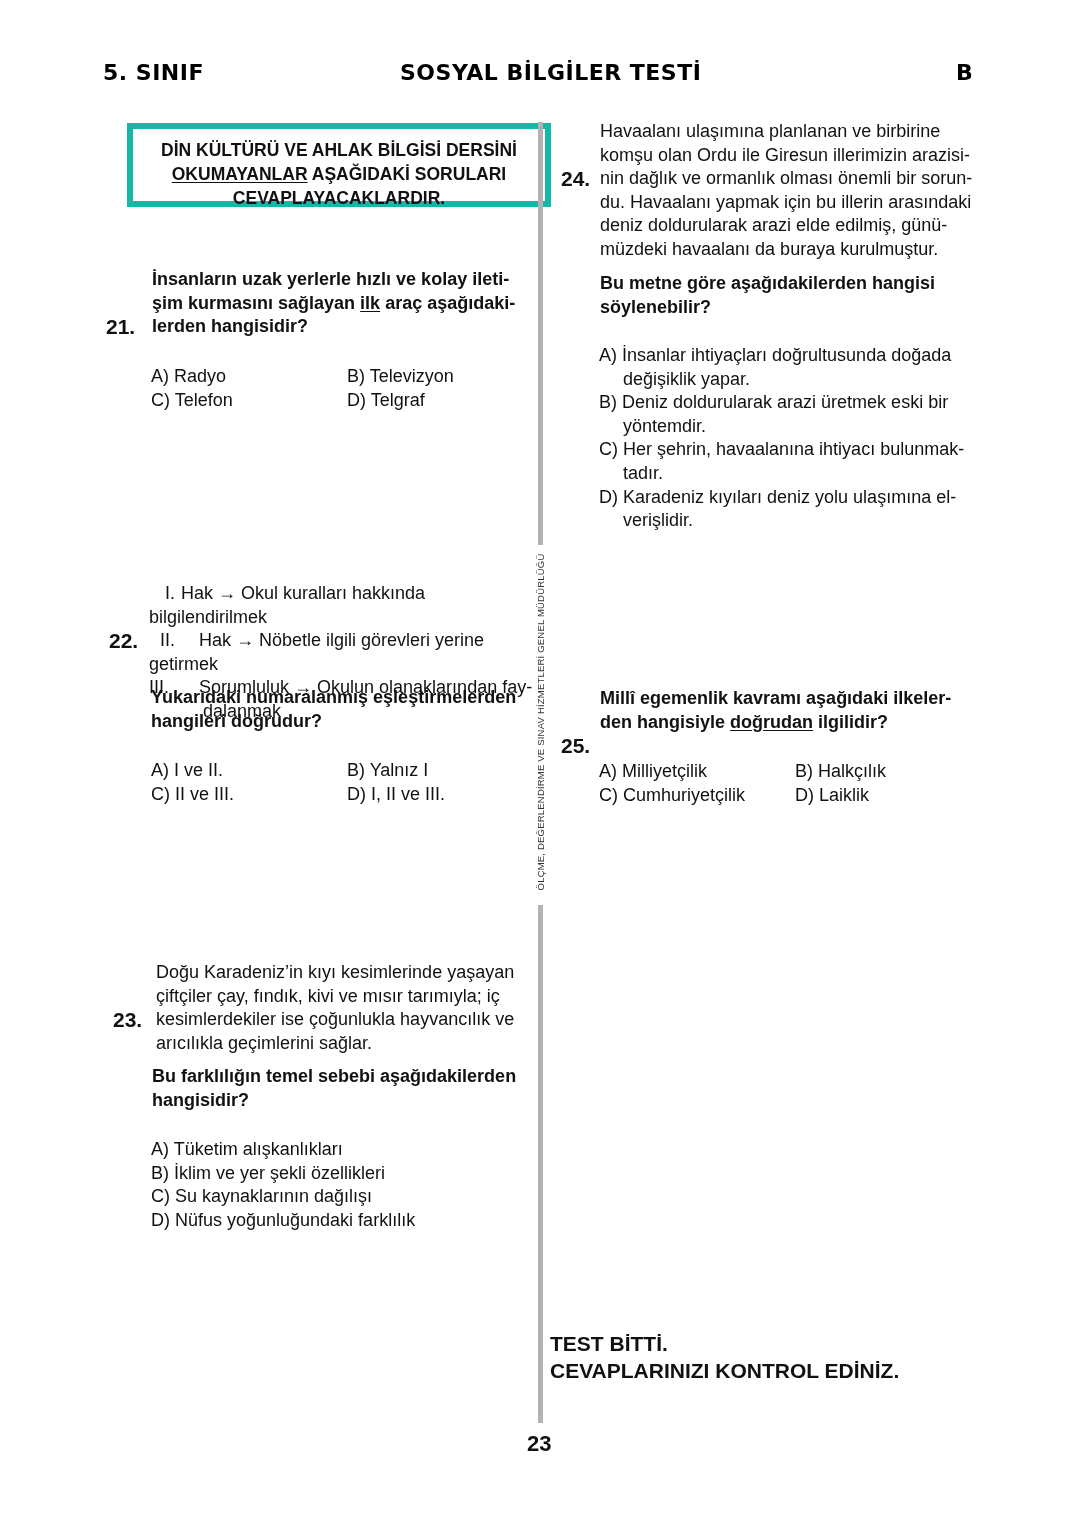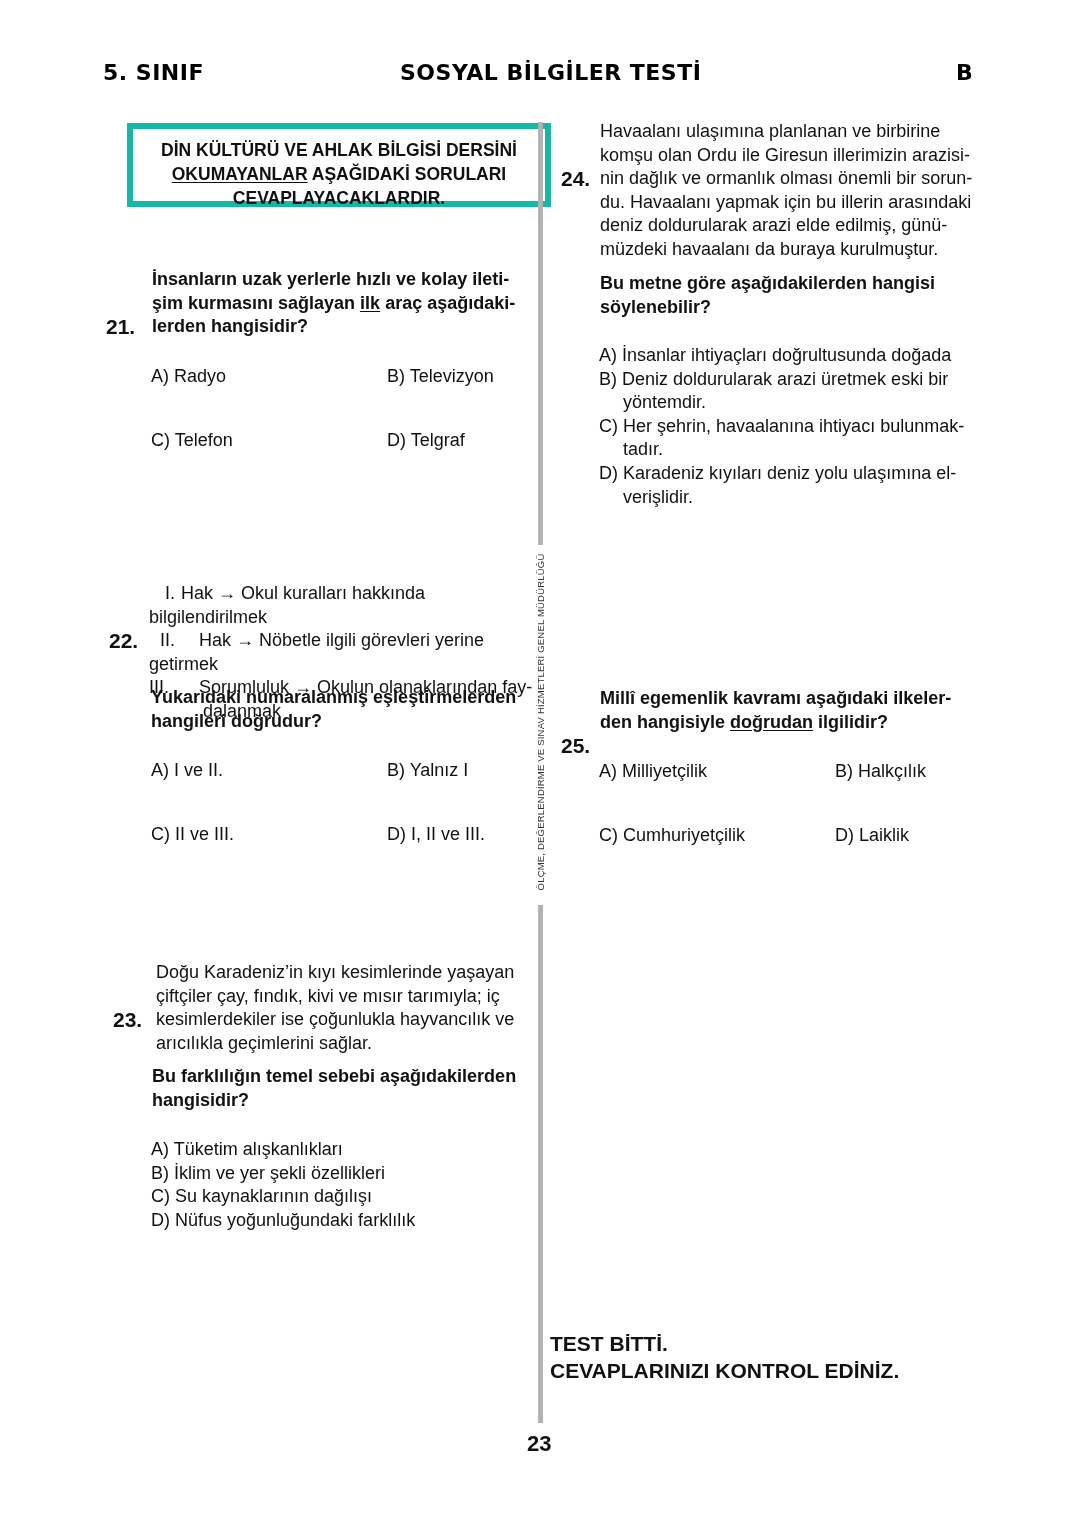--- a/index.html
+++ b/index.html
@@ -15,21 +15,21 @@
     .divider { position: absolute; left: 538px; width: 5px; background: #b3b3b3; }
     .divider-top { top: 122px; height: 423px; }
     .divider-bottom { top: 905px; height: 518px; }
     .vertical-text { position: absolute; left: 540px; top: 722px; transform: translate(-50%, -50%) rotate(-90deg); white-space: nowrap; font-size: 9.5px; color: #333; letter-spacing: 0.2px; }
 
     .q { position: absolute; font-size: 18px; line-height: 23.6px; }
     .q .num { position: absolute; font-weight: bold; font-size: 21px; left: 0; top: -1px; margin-top: 48px; }
     .q .body { position: absolute; }
     .bold { font-weight: bold; }
     .ul { text-decoration: underline; text-underline-offset: 2px; }
-    .opt-grid { position: absolute; display: grid; grid-template-columns: 196px 196px; row-gap: 0; line-height: 24px; font-size: 18px; gap: 40px; }
+    .opt-grid { position: absolute; display: grid; grid-template-columns: 196px 196px; row-gap: 0; line-height: 24px; font-size: 18px; }
     .opt-list { position: absolute; line-height: 23.6px; font-size: 18px; }
     .opt-list .opt { padding-left: 24px; text-indent: -24px; }
     .item-list { position: absolute; font-size: 18px; line-height: 23.6px; }
     .item-list .it { position: relative; }
 
     .end-text { position: absolute; left: 550px; top: 1330px; font-weight: bold; font-size: 21px; line-height: 27px; }
     .page-num { position: absolute; left: 527px; top: 1431px; font-weight: bold; font-size: 22px; }
   </style>
 </head>
 <body>
@@ -113,20 +113,21 @@
     <div>deniz doldurularak arazi elde edilmiş, günü-</div>
     <div>müzdeki havaalanı da buraya kurulmuştur.</div>
   </div>
   <div class="body bold" style="left:39px; top:152px; width:390px;">
     <div>Bu metne göre aşağıdakilerden hangisi</div>
     <div>söylenebilir?</div>
   </div>
   <div class="opt-list" style="left:38px; top:224px; width:390px;">
     <div>
         <div>A) İnsanlar ihtiyaçları doğrultusunda doğada</div>
+        <div style="padding-left:24px;">değişiklik yapar.</div>
       </div>
     <div>
         <div>B) Deniz doldurularak arazi üretmek eski bir</div>
         <div style="padding-left:24px;">yöntemdir.</div>
       </div>
     <div>
         <div>C) Her şehrin, havaalanına ihtiyacı bulunmak-</div>
         <div style="padding-left:24px;">tadır.</div>
       </div>
     <div>

